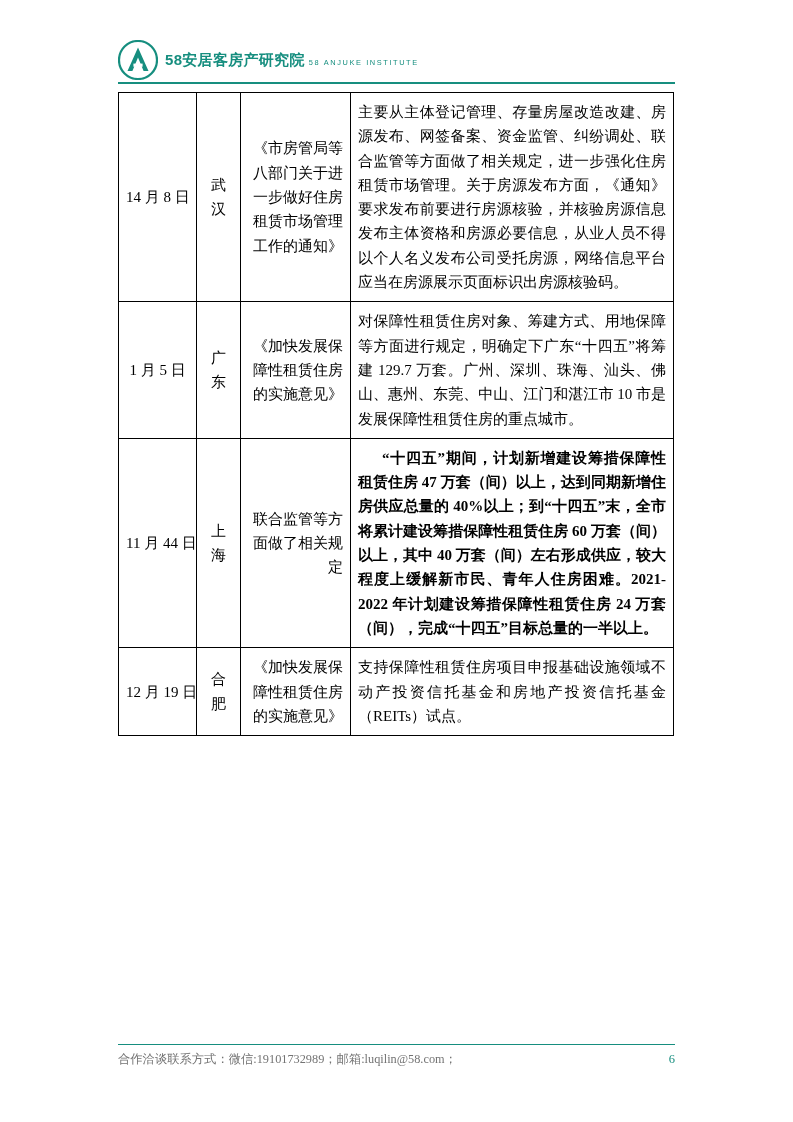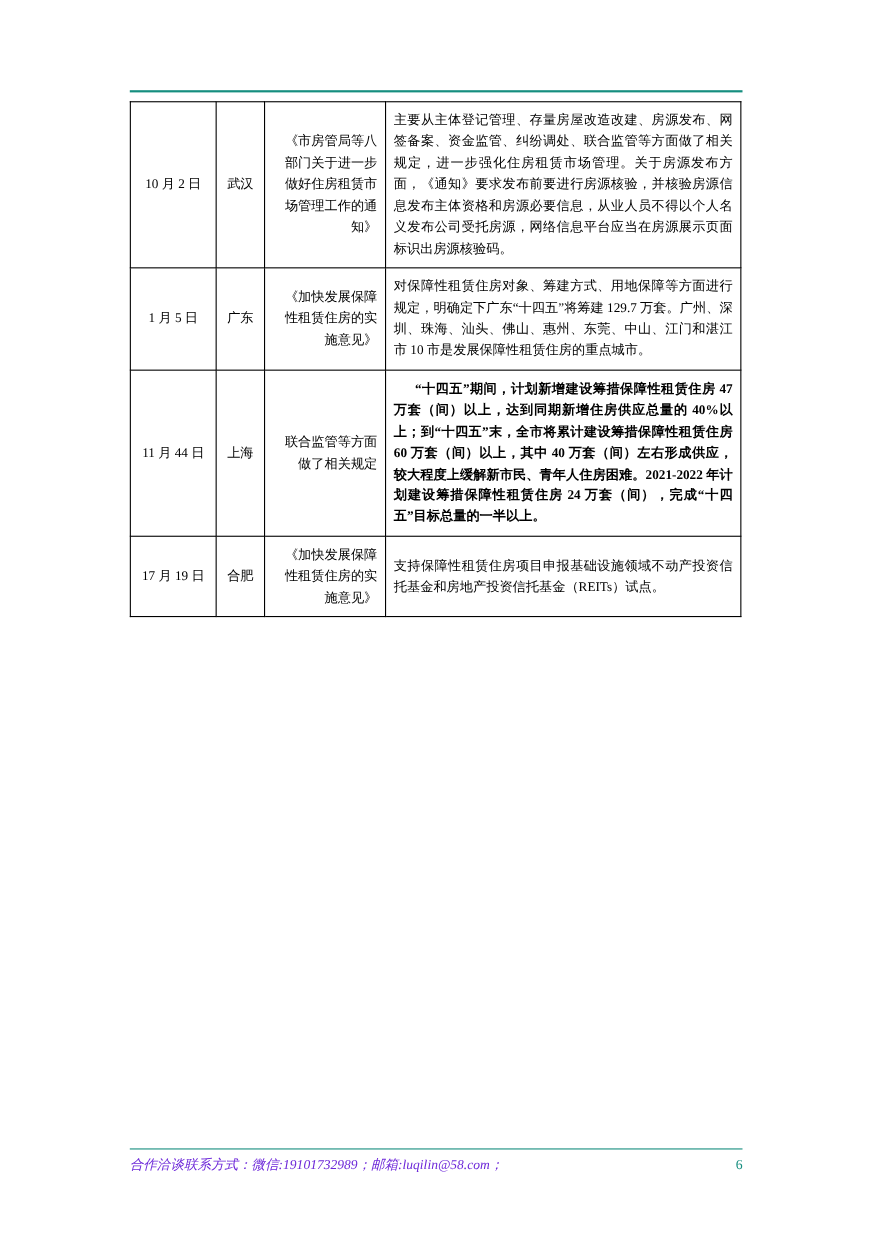--- a/index.html
+++ b/index.html
@@ -101,21 +101,21 @@
   }
   table.policy {
     border-collapse: collapse;
     width: 100%;
     table-layout: fixed;
   }
   table.policy td {
     border: 1px solid #000000;
     vertical-align: middle;
     padding: 7px 7px;
-    font-size: 12px;
+    font-size: 15px;
     line-height: 1.62;
   }
   td.c-date {
     width: 78px;
     text-align: center;
     white-space: nowrap;
     font-size: 11.6px;
   }
   td.c-city {
     width: 44px;
@@ -152,64 +152,76 @@
     position: absolute;
     left: 0; right: 0;
     top: 7px;
     display: flex;
     align-items: baseline;
     justify-content: space-between;
   }
   .footer-contact {
     font-size: 12.3px;
     font-family: "Liberation Serif", serif;
-    color: #6d28d9;
-    font-style: italic;
+    color: #737373;
   }
   .footer-page {
     font-size: 12.5px;
     color: #168e7f;
     font-family: "Liberation Serif", serif;
   }
 </style>
 </head>
 <body>
 
 <div class="page">
 
   <div class="header">
     <div class="header-inner">
 
+      <div class="logo">
+        <span class="logo-mark">
+          <svg width="40" height="40" viewBox="0 0 40 40" aria-hidden="true">
+            <circle cx="20" cy="20" r="19" fill="none" stroke="#168e7f" stroke-width="2.2"></circle>
+            <path d="M20 7.5 L30.5 31 L25.6 31 L20 17.4 L14.4 31 L9.5 31 Z" fill="#168e7f"></path>
+            <rect x="15.4" y="23.6" width="9.2" height="3.1" fill="#ffffff"></rect>
+          </svg>
+        </span>
+        <span class="logo-text">
+          <span class="l1">58安居客房产研究院</span>
+          <span class="l2">58 ANJUKE INSTITUTE</span>
+        </span>
+      </div>
     </div>
     <div class="header-rule"></div>
   </div>
 
   <div class="table-wrap">
     <table class="policy">
       <tbody>
         <tr>
-          <td class="c-date">10 月 2 日</td>
+          <td class="c-date">14 月 8 日</td>
           <td class="c-city">武汉</td>
           <td class="c-doc">《市房管局等八部门关于进一步做好住房租赁市场管理工作的通知》</td>
           <td class="c-desc">主要从主体登记管理、存量房屋改造改建、房源发布、网签备案、资金监管、纠纷调处、联合监管等方面做了相关规定，进一步强化住房租赁市场管理。关于房源发布方面，《通知》要求发布前要进行房源核验，并核验房源信息发布主体资格和房源必要信息，从业人员不得以个人名义发布公司受托房源，网络信息平台应当在房源展示页面标识出房源核验码。</td>
         </tr>
         <tr>
           <td class="c-date">1 月 5 日</td>
           <td class="c-city">广东</td>
           <td class="c-doc">《加快发展保障性租赁住房的实施意见》</td>
           <td class="c-desc">对保障性租赁住房对象、筹建方式、用地保障等方面进行规定，明确定下广东“十四五”将筹建 129.7 万套。广州、深圳、珠海、汕头、佛山、惠州、东莞、中山、江门和湛江市 10 市是发展保障性租赁住房的重点城市。</td>
         </tr>
         <tr>
           <td class="c-date">11 月 44 日</td>
           <td class="c-city">上海</td>
           <td class="c-doc">联合监管等方面做了相关规定</td>
           <td class="c-desc desc-indent">“十四五”期间，计划新增建设筹措保障性租赁住房 47 万套（间）以上，达到同期新增住房供应总量的 40%以上；到“十四五”末，全市将累计建设筹措保障性租赁住房 60 万套（间）以上，其中 40 万套（间）左右形成供应，较大程度上缓解新市民、青年人住房困难。2021-2022 年计划建设筹措保障性租赁住房 24 万套（间），完成“十四五”目标总量的一半以上。</td>
         </tr>
         <tr>
-          <td class="c-date">17 月 19 日</td>
+          <td class="c-date">12 月 19 日</td>
           <td class="c-city">合肥</td>
           <td class="c-doc">《加快发展保障性租赁住房的实施意见》</td>
           <td class="c-desc">支持保障性租赁住房项目申报基础设施领域不动产投资信托基金和房地产投资信托基金（REITs）试点。</td>
         </tr>
       </tbody>
     </table>
   </div>
 
   <div class="footer">
     <div class="footer-rule"></div>

